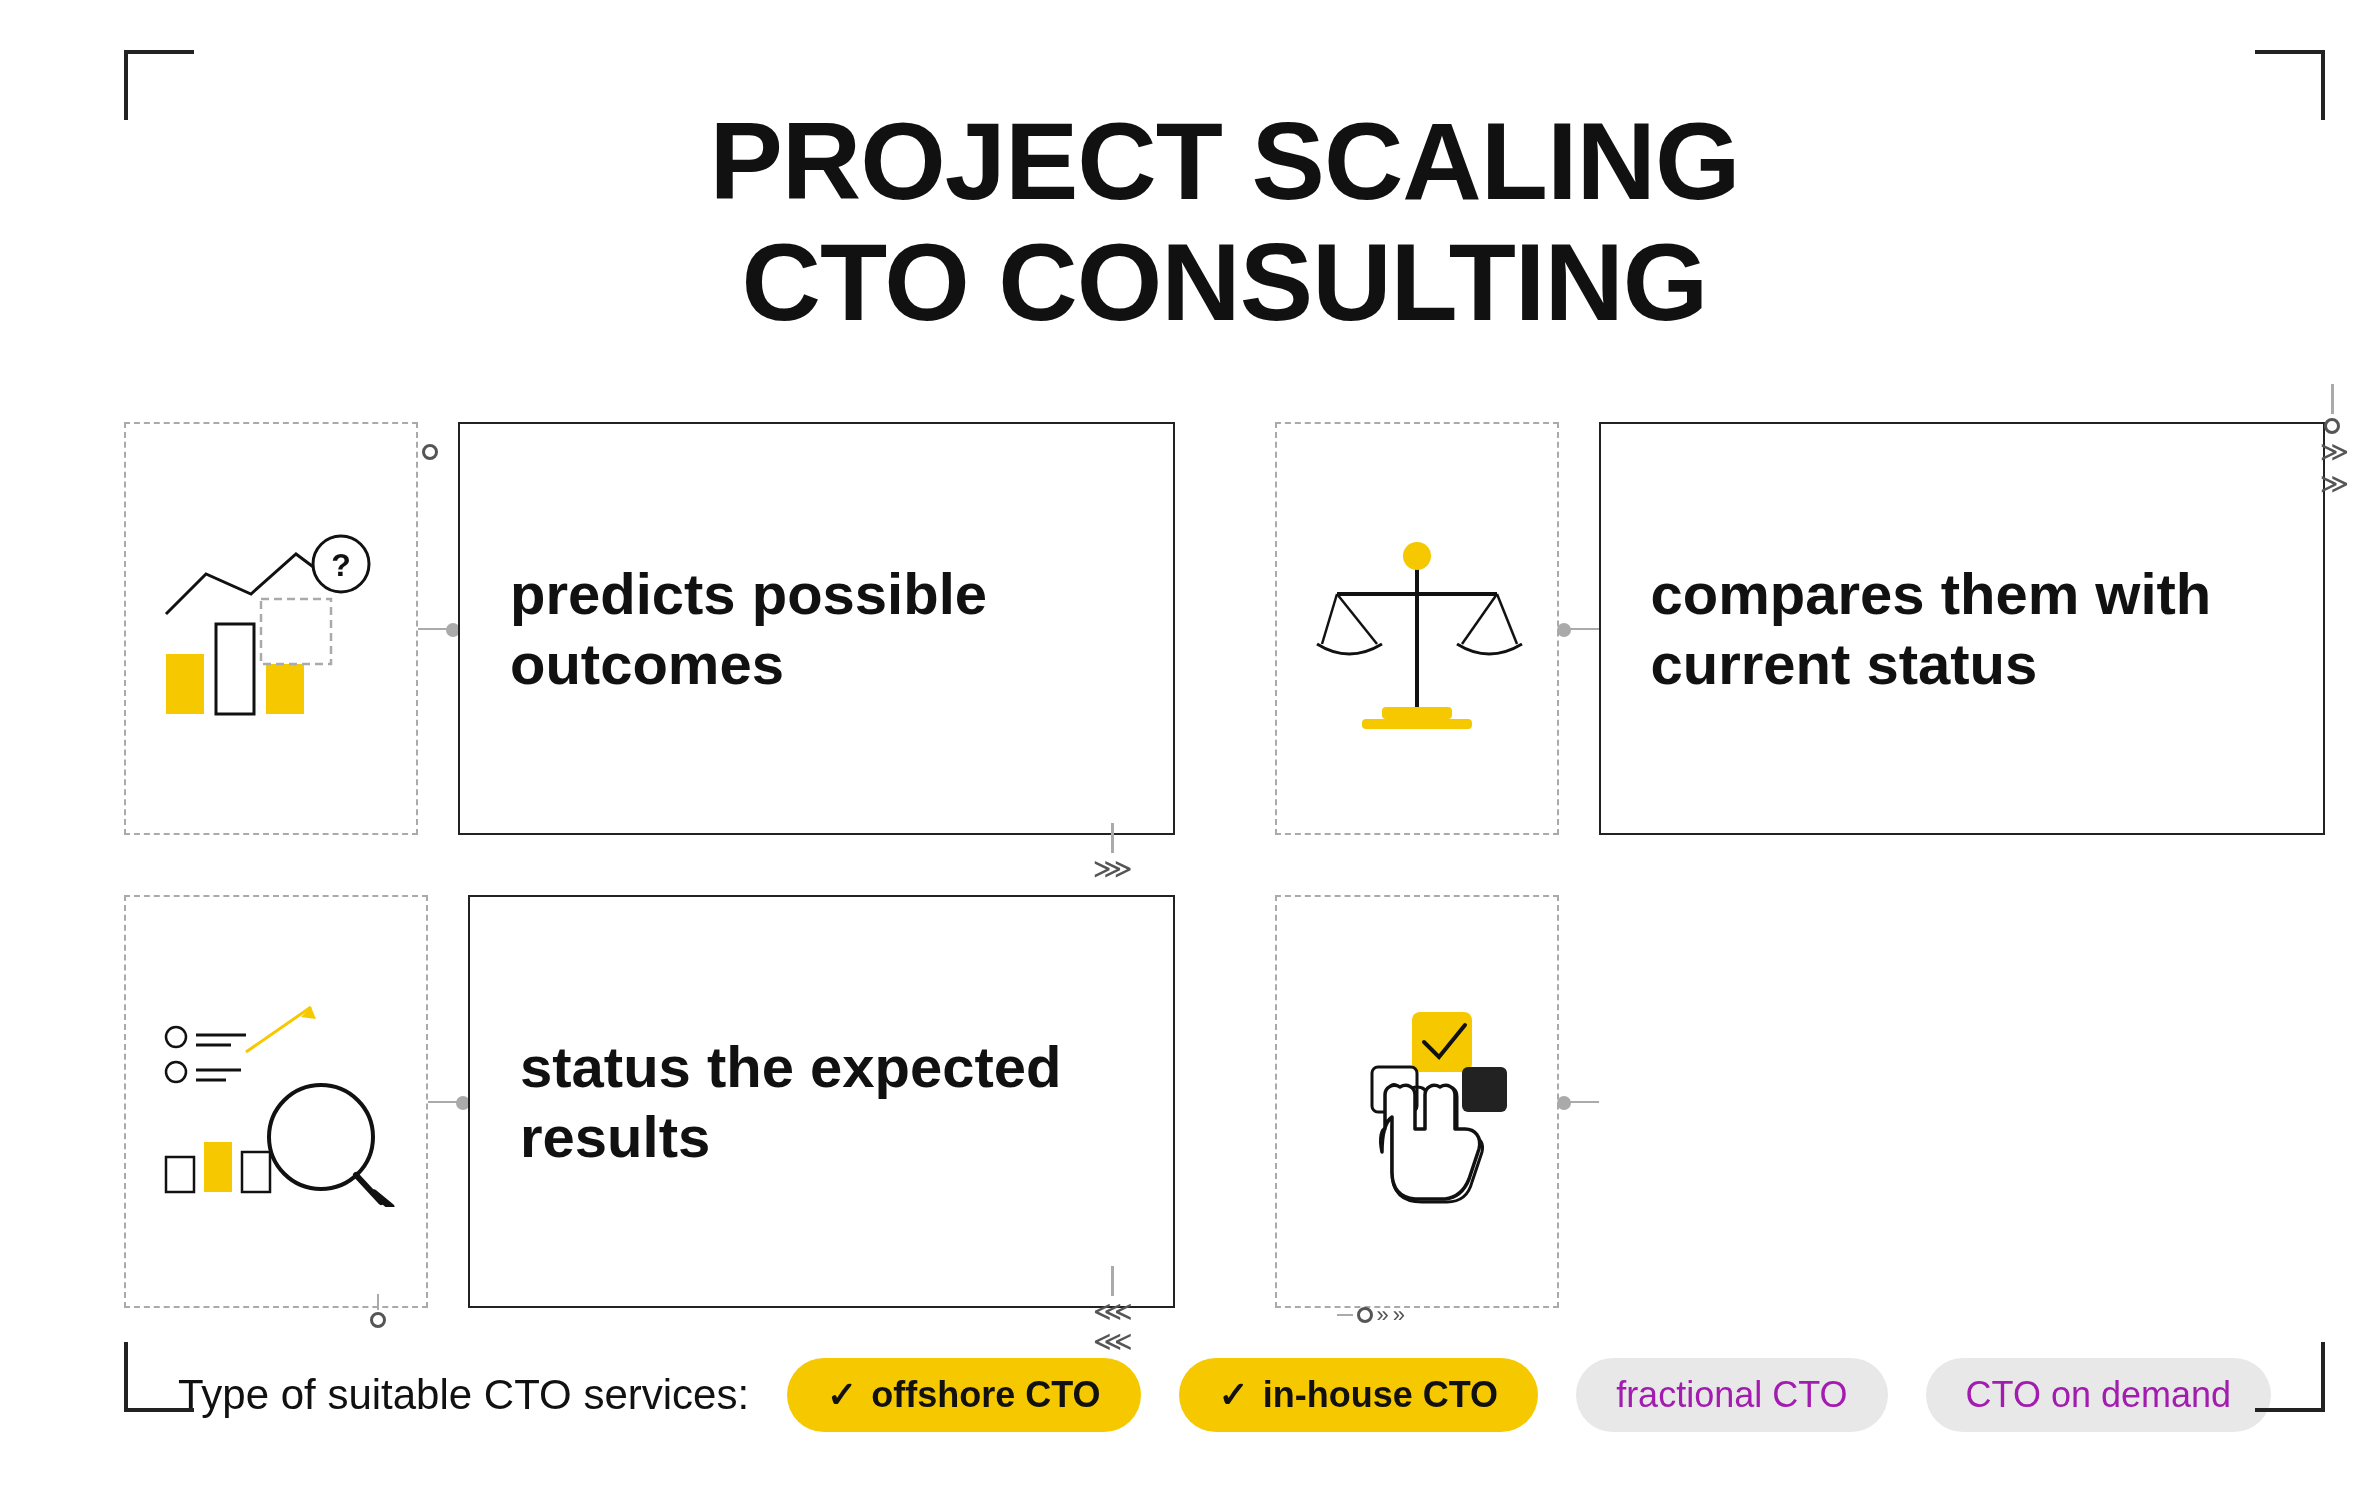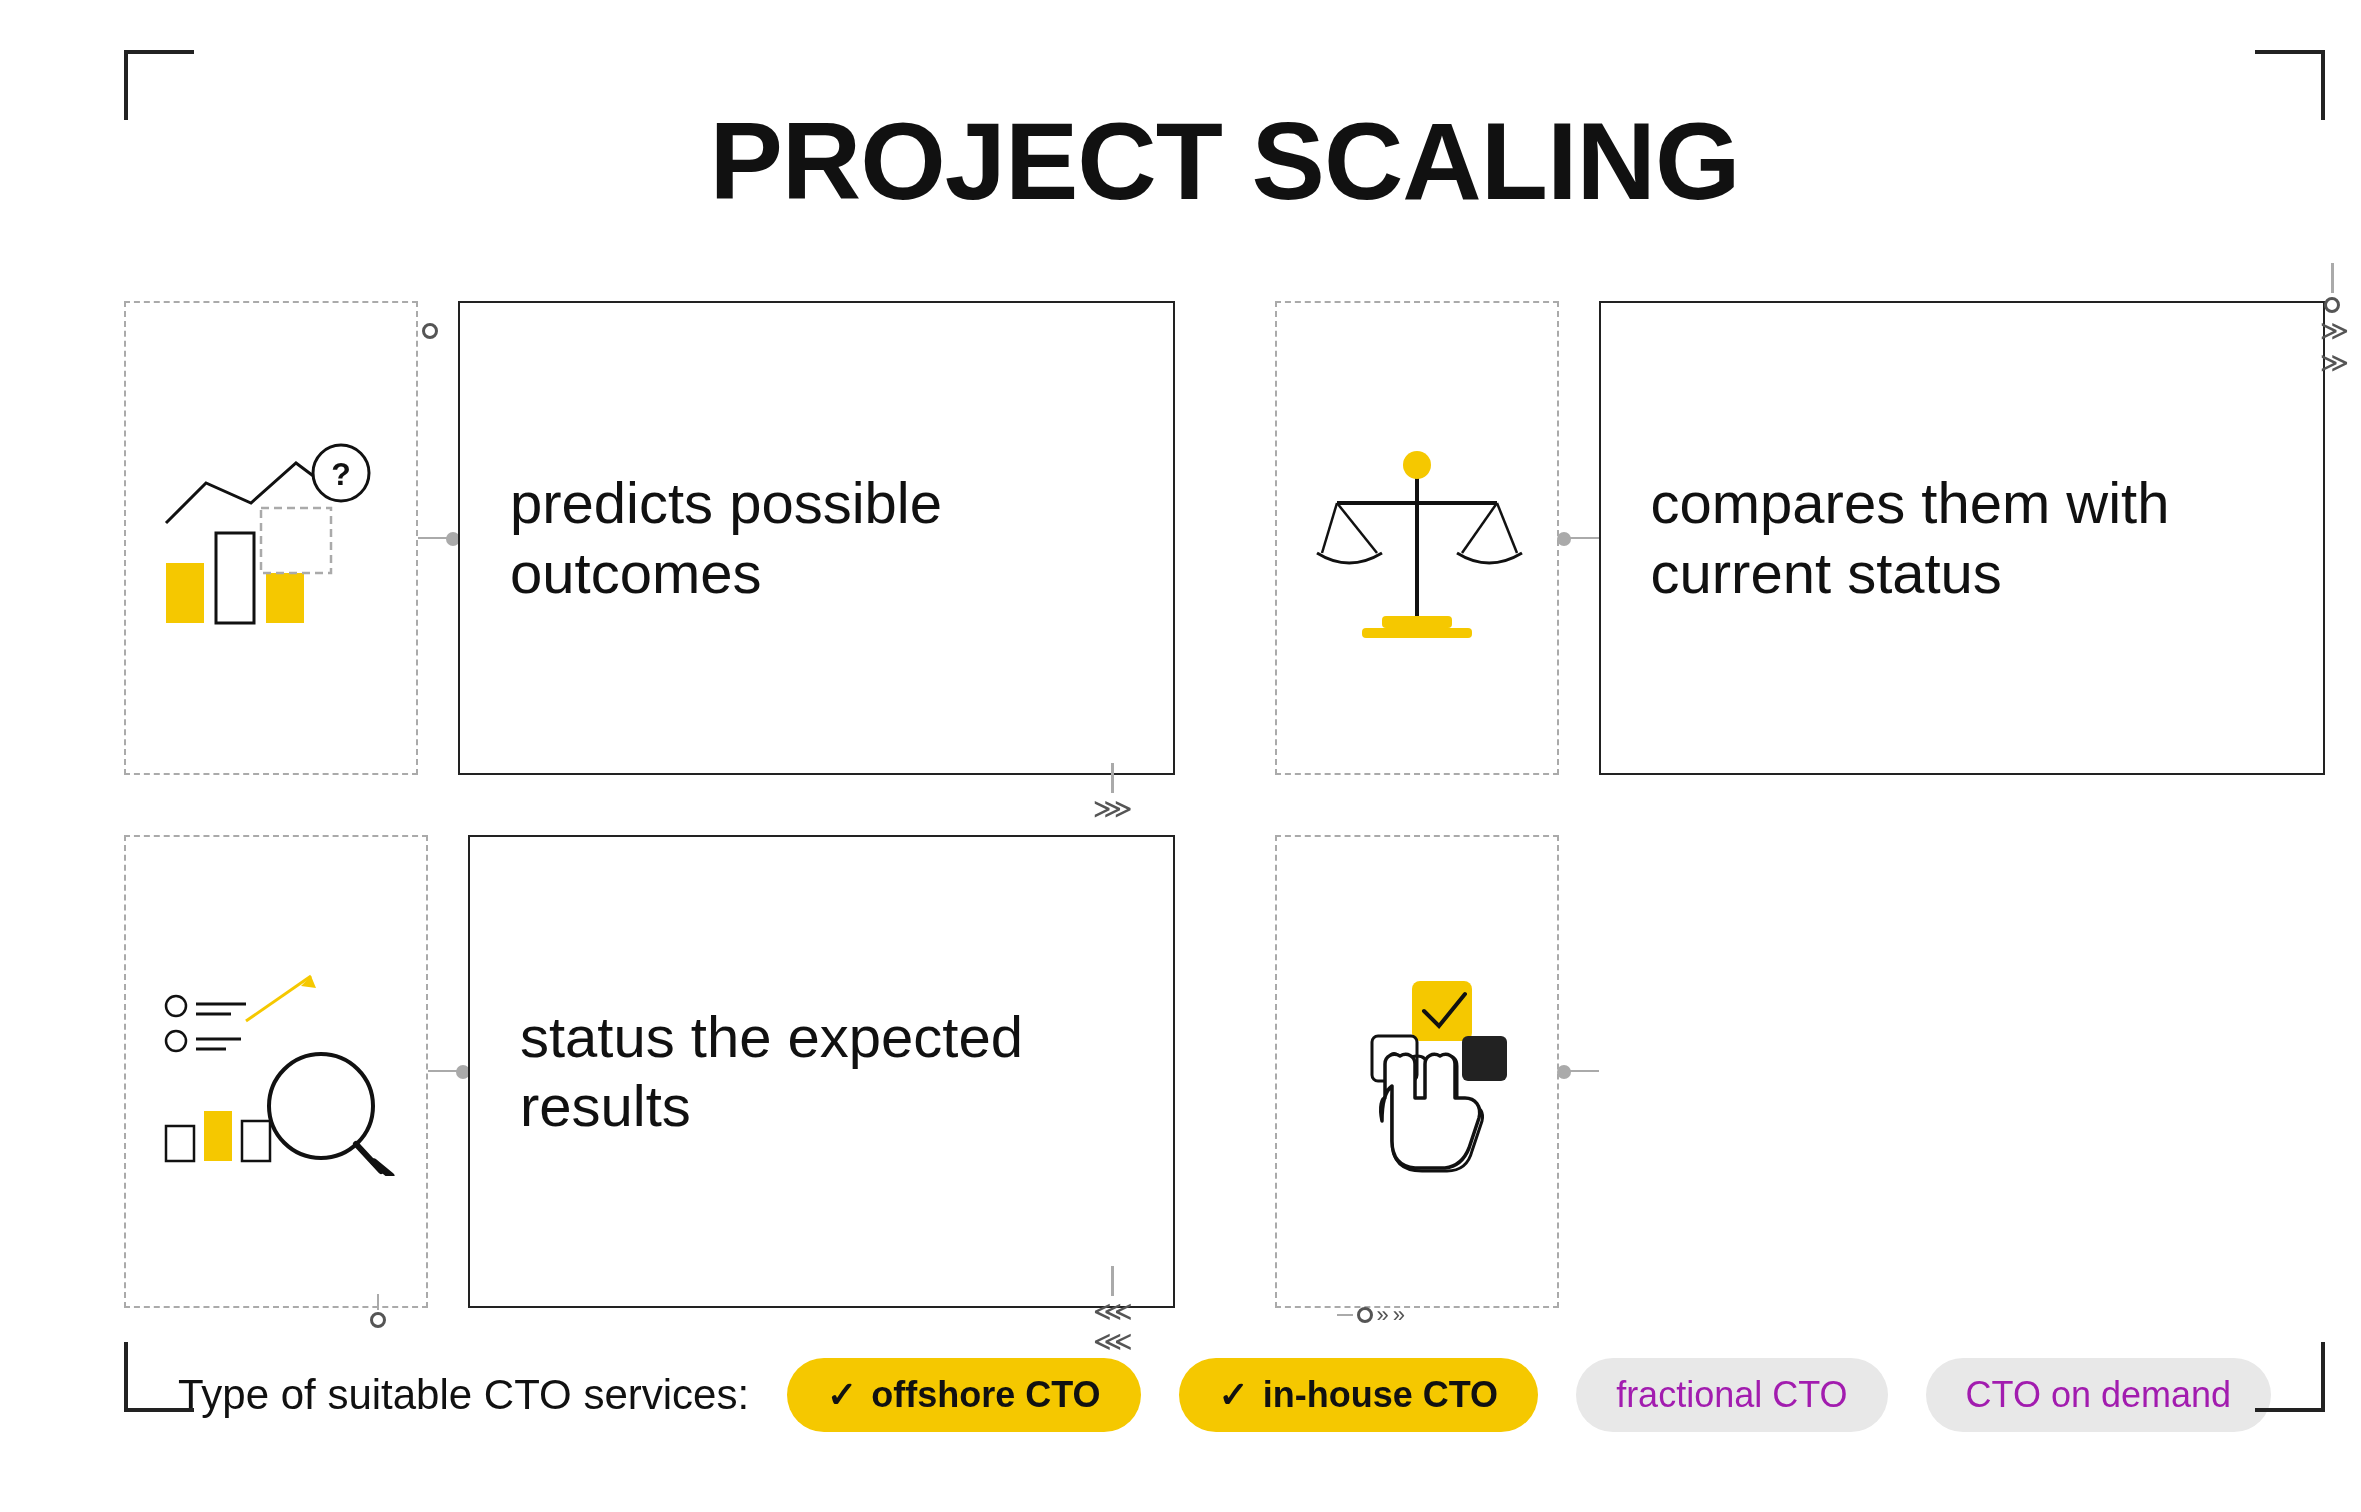--- a/index.html
+++ b/index.html
@@ -83,21 +83,21 @@
       display: flex;
       align-items: center;
       justify-content: flex-start;
       flex: 1;
       background: #fff;
       position: relative;
     }
 
     .card-label {
       font-size: 58px;
-      font-weight: 400;
+      font-weight: 700;
       color: #111;
       line-height: 1.2;
     }
 
     
     svg {
       display: block;
     }
 
     
@@ -158,20 +158,21 @@
 
 <div class="page-wrapper">
 
   <div class="corner corner-tl"></div>
   <div class="corner corner-tr"></div>
   <div class="corner corner-bl"></div>
   <div class="corner corner-br"></div>
 
   <h1 class="main-title">
     <span>PROJECT SCALING</span><br>
+    <span>CTO CONSULTING</span>
   </h1>
 
   <div class="grid">
 
     <div class="card">
       <div class="card-icon-box">
 
         <svg width="230" height="210" viewBox="0 0 230 210" fill="none" xmlns="http://www.w3.org/2000/svg">
 
           <rect x="10" y="130" width="38" height="60" fill="#F5C800"></rect>

